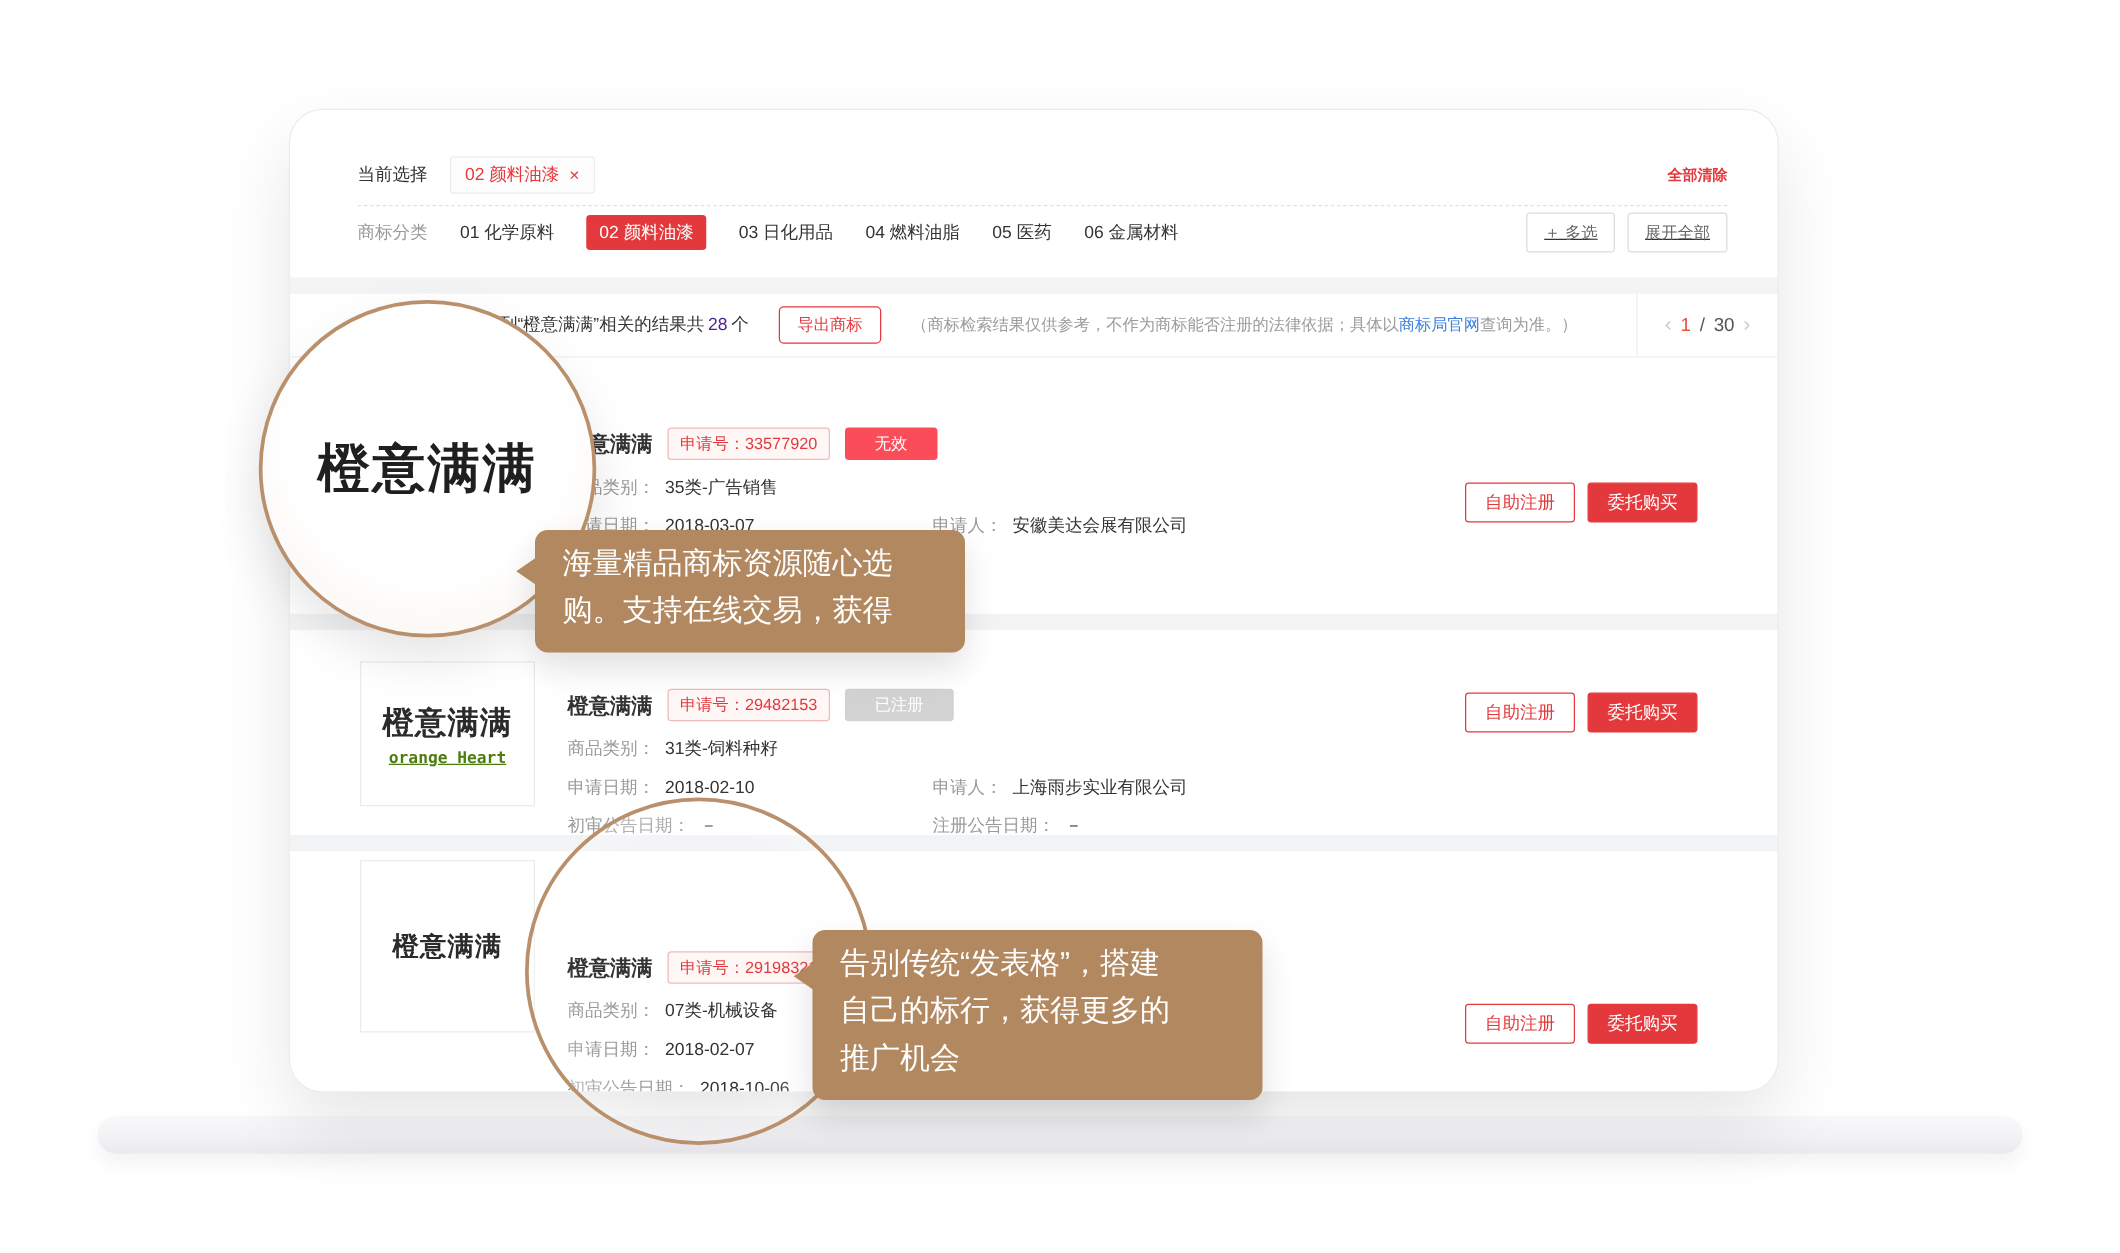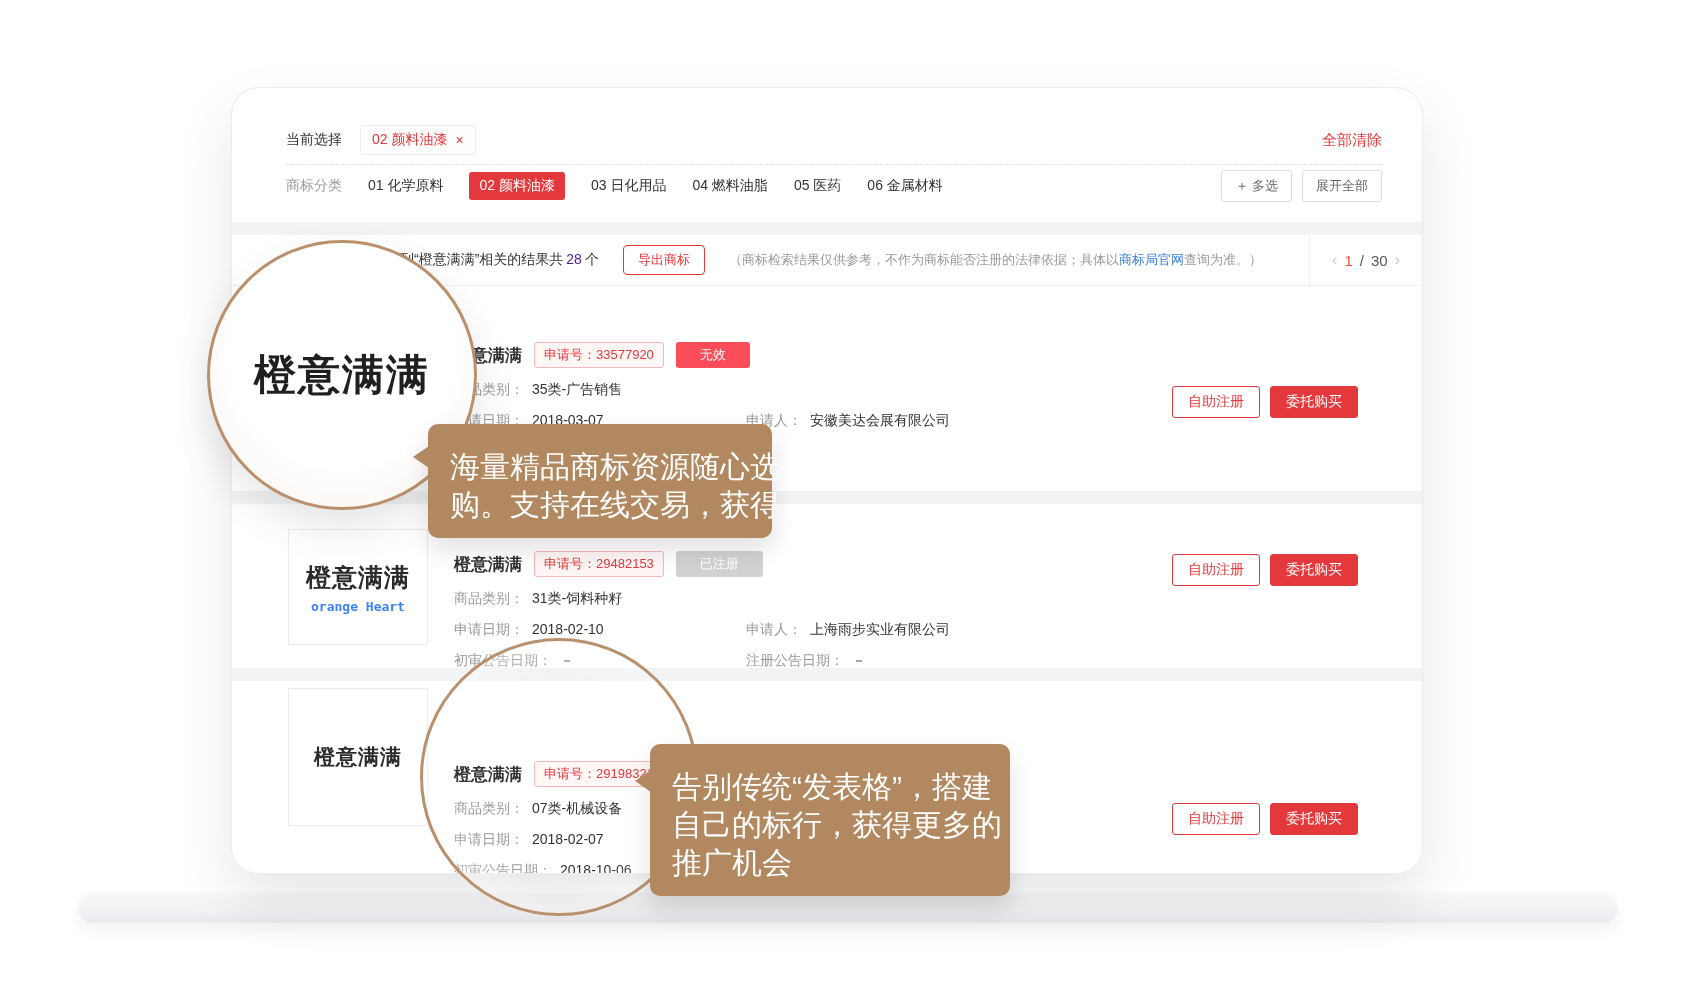--- a/index.html
+++ b/index.html
@@ -18,27 +18,27 @@
           display:flex;flex-direction:column;gap:13px;justify-content:space-between;}
   .block{background:#fff;}
 
   
   .filter-sec{height:134px;box-sizing:border-box;padding:28px 40px 0 54px;border-radius:26px 26px 0 0;flex:none;}
   .filter-row{height:48px;display:flex;align-items:center;gap:18px;}
   .lbl{font-size:14px;color:#333;}
   .tag{display:inline-flex;align-items:center;gap:8px;border:1px solid #ececec;background:#fdfdfd;
        color:#e4393c;font-size:14px;padding:5px 11px;border-radius:3px;cursor:pointer;}
   .tag-x{font-size:14px;}
-  .clear{margin-left:auto;color:#e4393c;font-size:15px;cursor:pointer;}
+  .clear{margin-left:auto;color:#e4393c;font-size:12px;cursor:pointer;font-weight:bold;}
   .dashed{border-top:1px dashed #e3e3e3;}
   .cat-row{height:42px;display:flex;align-items:center;gap:26px;font-size:14px;color:#333;}
   .cat-lbl{color:#9a9a9a;}
   .cat-item{cursor:pointer;white-space:nowrap;}
   .cat-item.active{background:#e4393c;color:#fff;padding:5px 10px;border-radius:3px;}
-  .cat-actions{margin-left:auto;display:flex;gap:10px;}
+  .cat-actions{margin-left:auto;display:flex;gap:10px;text-decoration:underline;}
   .ghost-btn{border:1px solid #ddd;background:#fff;color:#666;font-size:13px;padding:6px 13px;border-radius:3px;cursor:pointer;white-space:nowrap;}
 
   
   .res-bar{height:50px;display:flex;align-items:center;border-bottom:1px solid #f0f0f0;padding-left:140px;}
   .sum{font-size:14px;color:#333;white-space:nowrap;}
   .sum .cnt{color:#4c1d95;margin:0 3px;}
   .export{margin-left:24px;border:1px solid #e4393c;color:#e4393c;background:#fff;font-size:13px;
           padding:5px 14px;border-radius:4px;cursor:pointer;white-space:nowrap;}
   .disc{color:#9b9b9b;font-size:13px;margin-left:24px;white-space:nowrap;overflow:hidden;}
   .disc .lk{color:#3d7fd9;cursor:pointer;}
@@ -51,21 +51,21 @@
   .t-row{display:flex;padding:0 64px 0 56px;box-sizing:border-box;}
   .h205{height:205px;}.h164{height:164px;}
   .last{flex:1;border-radius:0 0 26px 26px;}
   .mark-box{width:140px;flex:none;border:1px solid #ebebeb;background:#fff;box-sizing:border-box;
             display:flex;flex-direction:column;align-items:center;justify-content:center;gap:5px;}
   .mb1{height:140px;margin-top:30px;}
   .mb2{height:116px;margin-top:25px;}
   .mb3{height:138px;margin-top:7px;}
   .mark-main{font-size:21px;font-weight:bold;color:#2b2b2b;letter-spacing:1px;white-space:nowrap;}
   .mb2 .mark-main{font-family:"DejaVu Serif",serif;font-size:25px;}
-  .mark-sub{font-family:"DejaVu Sans Mono",monospace;font-size:13px;font-weight:bold;color:#3b82f6;}
+  .mark-sub{font-family:"DejaVu Sans Mono",monospace;font-size:13px;font-weight:bold;color:#4d7c0f;text-decoration:underline;}
   .mark-sub:empty{display:none;}
   .info{margin-left:26px;min-width:0;}
   .i1{margin-top:56px;}.i2{margin-top:47px;}.i3{margin-top:80px;}
   .t-head{display:flex;align-items:center;gap:12px;}
   .t-name{font-size:17px;font-weight:bold;color:#333;}
   .no-badge{border:1px solid #f2b9b9;background:#fff6f6;color:#e4393c;font-size:13px;padding:3px 9px;border-radius:3px;white-space:nowrap;}
   .status{font-size:13px;color:#fff;padding:4px 24px;border-radius:3px;white-space:nowrap;}
   .status:empty{display:none;}
   .st-invalid{background:#fb4d59;}
   .st-registered{background:#d2d2d2;}
@@ -81,22 +81,22 @@
 
   
   .circle1{position:absolute;left:207px;top:240px;width:264px;height:264px;border-radius:50%;z-index:6;
            background:radial-gradient(circle at 50% 42%,#ffffff 55%,#faf6f2 84%,#f2ebe3 100%);
            border:3px solid #b9906b;box-shadow:0 18px 40px rgba(0,0,0,.10);
            display:flex;align-items:center;justify-content:center;}
   .circle1 span{font-size:42px;font-weight:bold;color:#1f1f1f;letter-spacing:2px;white-space:nowrap;}
   .circle2{position:absolute;left:420px;top:638px;width:272px;height:272px;border-radius:50%;z-index:6;
            border:3px solid #b9906b;pointer-events:none;
            background:radial-gradient(circle,rgba(255,255,255,0) 52%,rgba(255,255,255,.55) 86%,rgba(255,255,255,.05) 100%);}
-  .tip{position:absolute;background:#b1885f;color:#fff;border-radius:10px;padding:24px 22px 14px;
-       font-size:30px;line-height:38px;z-index:7;box-shadow:0 12px 26px rgba(0,0,0,.12);}
+  .tip{position:absolute;background:#b1885f;color:#fff;border-radius:10px;padding:8px 22px 14px;
+       font-size:24px;line-height:38px;z-index:7;box-shadow:0 12px 26px rgba(0,0,0,.12);}
   .tip:before{content:"";position:absolute;left:-15px;width:0;height:0;
        border-top:11px solid transparent;border-bottom:11px solid transparent;border-right:16px solid #b1885f;}
   .tip1{left:428px;top:424px;width:300px;}
   .tip1:before{top:22px;}
   .tip2{left:650px;top:744px;width:316px;}
   .tip2:before{top:26px;}
   .tip-line{white-space:nowrap;}
 </style>
 </head>
 <body>

